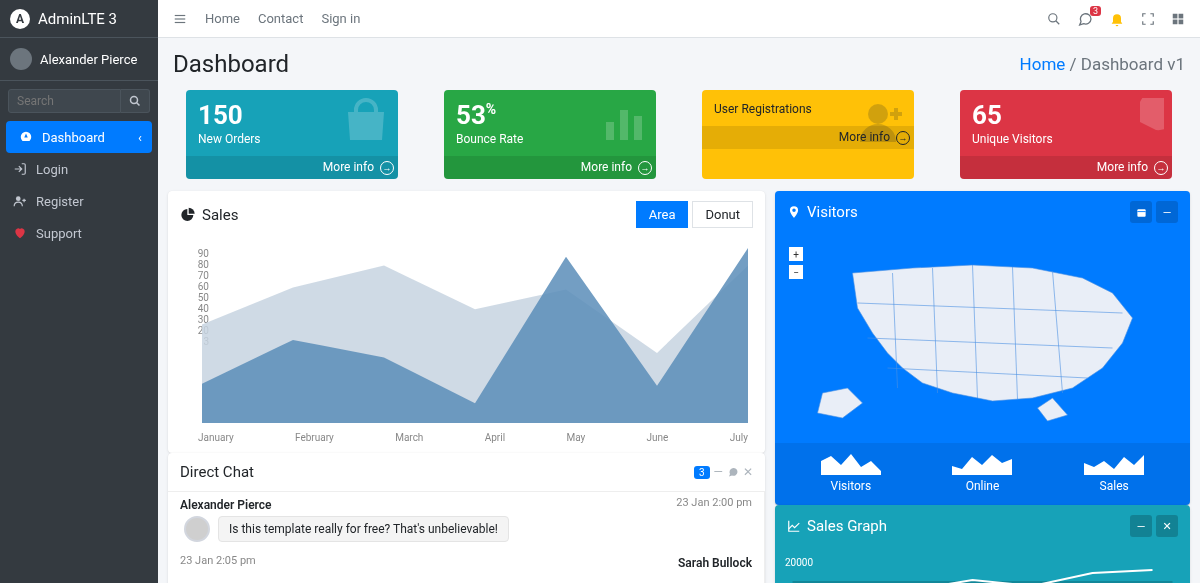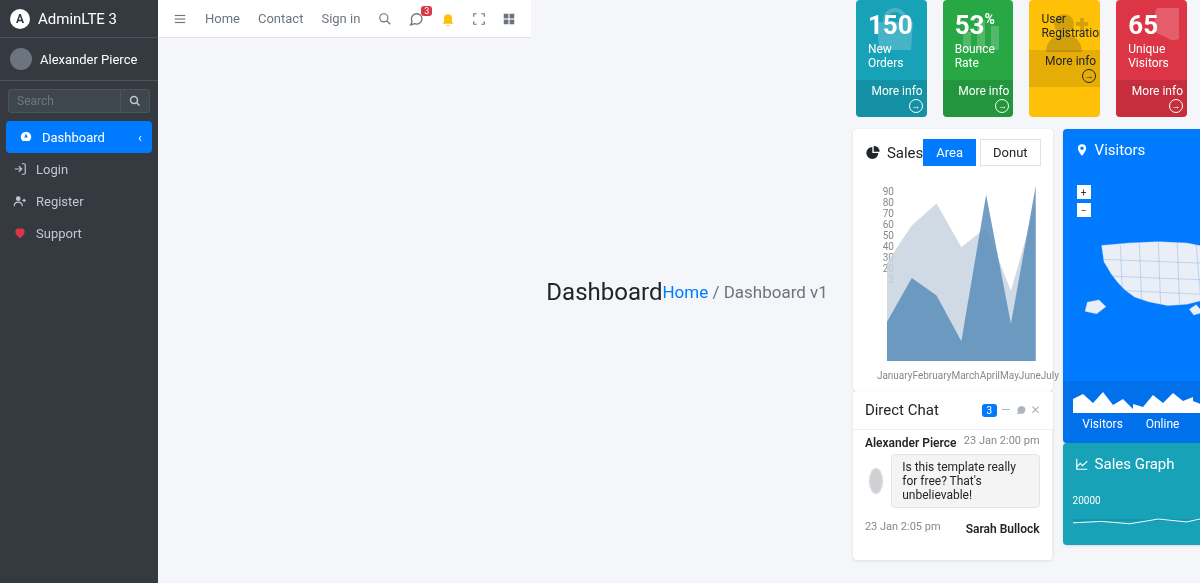--- a/index.html
+++ b/index.html
@@ -11,34 +11,34 @@
 .user-panel{display:flex;align-items:center;padding:10px;gap:8px;border-bottom:1px solid #4b545c}
 .user-img{width:22px;height:22px;border-radius:50%;background:#6c757d}
 .user-name{color:#fff;font-size:13px}
 .search-row{display:flex;padding:8px;gap:0}
 .search-input{flex:1;background:#3f474e;border:1px solid #4b545c;color:#c2c7d0;padding:4px 8px;font-size:12px;border-radius:3px 0 0 3px;width:100%}
 .search-btn{background:#3f474e;border:1px solid #4b545c;border-left:none;color:#c2c7d0;padding:4px 8px;border-radius:0 3px 3px 0;cursor:pointer}
 .nav-item{display:flex;align-items:center;padding:8px 12px;color:#c2c7d0;font-size:13px;cursor:pointer;gap:8px;position:relative}
 .nav-item.active{background:#007bff;color:#fff;border-radius:4px;margin:0 6px}
 .nav-icon{width:16px;height:16px;display:flex;align-items:center;justify-content:center}
 .nav-caret{position:absolute;right:10px}
-.content{flex:1;display:flex;flex-direction:row;overflow:hidden}
+.content{flex:1;display:flex;flex-direction:column;overflow:hidden}
 .topbar{height:38px;background:#fff;border-bottom:1px solid #dee2e6;display:flex;align-items:center;padding:0 15px;gap:18px}
 .topbar-left{display:flex;align-items:center;gap:18px;color:#6c757d;font-size:13px}
 .topbar-right{margin-left:auto;display:flex;align-items:center;gap:16px;color:#6c757d}
 .topbar-link{cursor:pointer}
 .icon-rel{position:relative}
 .badge-sm{position:absolute;top:-5px;right:-8px;background:#dc3545;color:#fff;font-size:9px;border-radius:3px;padding:0 3px}
 .page-header{display:flex;align-items:center;padding:12px 15px}
 .page-title{font-size:24px;font-weight:400}
 .breadcrumb{margin-left:auto;font-size:17px;color:#6c757d}
 .breadcrumb a{color:#007bff;text-decoration:none}
 .main{padding:0 5px 15px 5px;overflow-y:auto;flex:1}
 .row{display:flex;gap:0;margin:0 0 12px 0}
-.small-box{flex:1;margin:0 8px;color:#fff;border-radius:4px;position:relative;overflow:hidden}
+.small-box{flex:1;margin:0 23px;color:#fff;border-radius:4px;position:relative;overflow:hidden}
 .sb-inner{padding:10px 12px}
 .sb-num{font-size:26px;font-weight:700}
 .sb-num sup{font-size:14px}
 .sb-label{font-size:12px;margin-top:2px}
 .sb-icon{position:absolute;right:8px;top:8px;opacity:.2;font-size:40px}
 .sb-footer{background:rgba(0,0,0,.1);text-align:right;padding:4px;font-size:12px;cursor:pointer}
 .bg-info{background:#17a2b8}.bg-success{background:#28a745}.bg-warning{background:#ffc107;color:#212529}.bg-danger{background:#dc3545}
 .row2{display:flex;gap:0}
 .col-left{flex:1;margin:0 5px}
 .col-right{width:415px;margin:0 5px}
@@ -46,21 +46,21 @@
 .card-header{padding:10px 12px;display:flex;align-items:center;border-bottom:1px solid #rgba(0,0,0,.1)}
 .card-title{font-size:15px;display:flex;align-items:center;gap:6px}
 .card-tools{margin-left:auto;display:flex;gap:4px;align-items:center}
 .pill-group{display:flex}
 .pill{padding:5px 12px;font-size:13px;cursor:pointer;border:1px solid #dee2e6}
 .pill.active{background:#007bff;color:#fff;border-color:#007bff}
 .card-body{padding:10px 12px}
 .chart-area{height:195px;position:relative}
 .y-axis{position:absolute;left:11px;top:0;bottom:20px;display:flex;flex-direction:column;justify-content:flex-start;font-size:10px;color:#888;text-align:right;width:18px}
 .plot{position:absolute;left:22px;right:5px;top:0;bottom:20px}
-.x-axis{position:absolute;left:12px;right:5px;bottom:0;display:flex;justify-content:space-between;font-size:10px;color:#888}
+.x-axis{position:absolute;left:18px;right:5px;bottom:0;display:flex;justify-content:space-between;font-size:10px;color:#888}
 .chat-card .card-header{border-bottom:1px solid #eee}
 .chat-body{height:130px;overflow-y:auto;border-right:1px solid #eee}
 .msg{padding:4px 12px}
 .msg-name{font-weight:600;font-size:12px}
 .msg-time{float:right;font-size:11px;color:#888}
 .msg-bubble{display:inline-block;background:#f4f4f4;border:1px solid #e4e4e4;border-radius:4px;padding:5px 10px;margin:4px 0;font-size:12px;max-width:88%}
 .msg.right{text-align:right}
 .msg-img{width:26px;height:26px;border-radius:50%;background:#cfcfcf;border:2px solid #d2d6de;display:inline-block;vertical-align:top;margin:4px}
 .msg-row{display:flex;align-items:center;gap:4px}
 .msg.right .msg-row{flex-direction:row-reverse}

